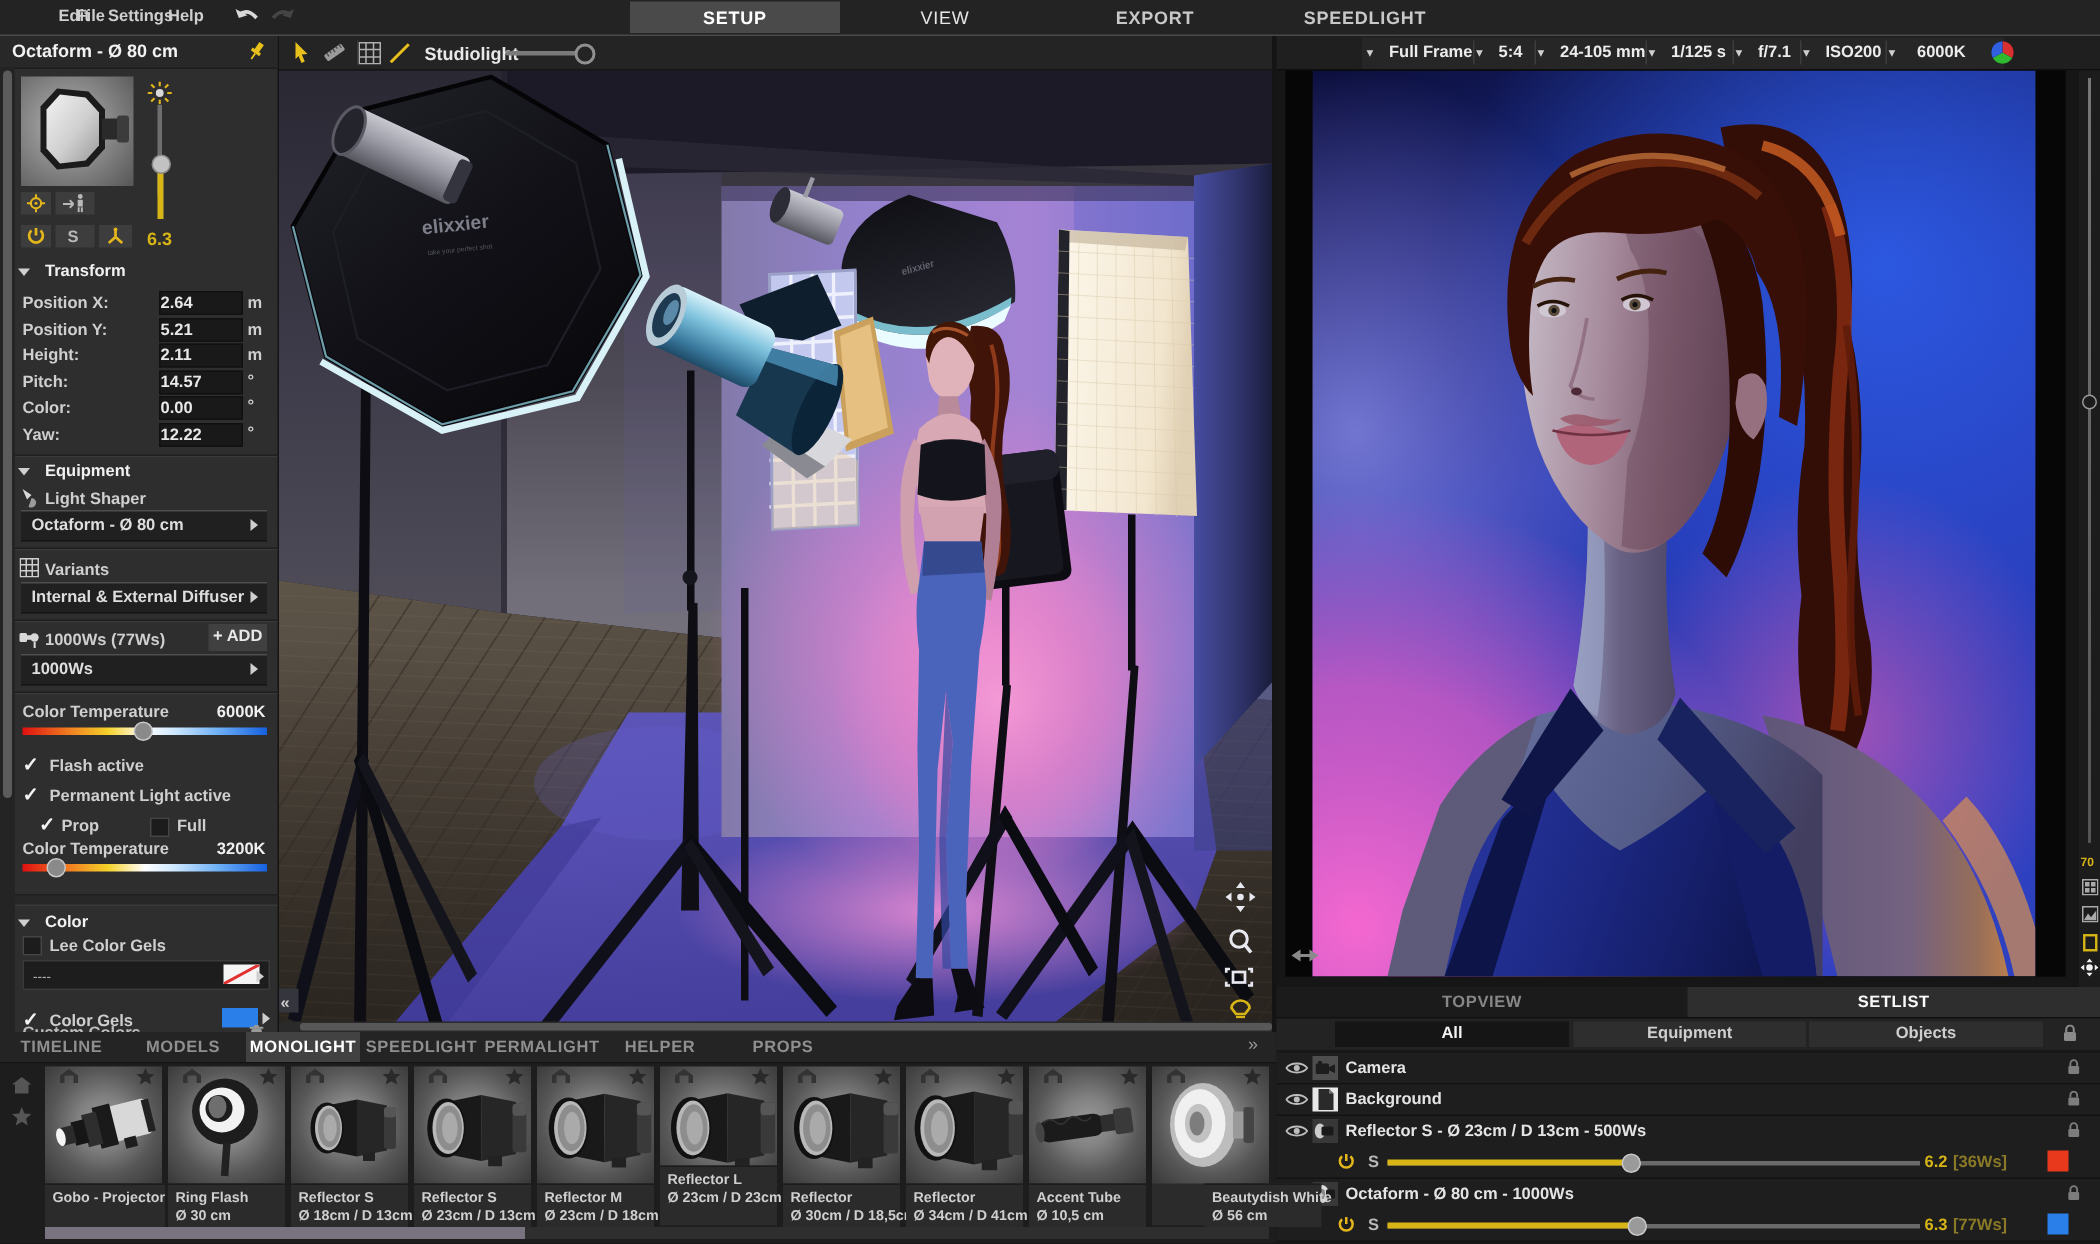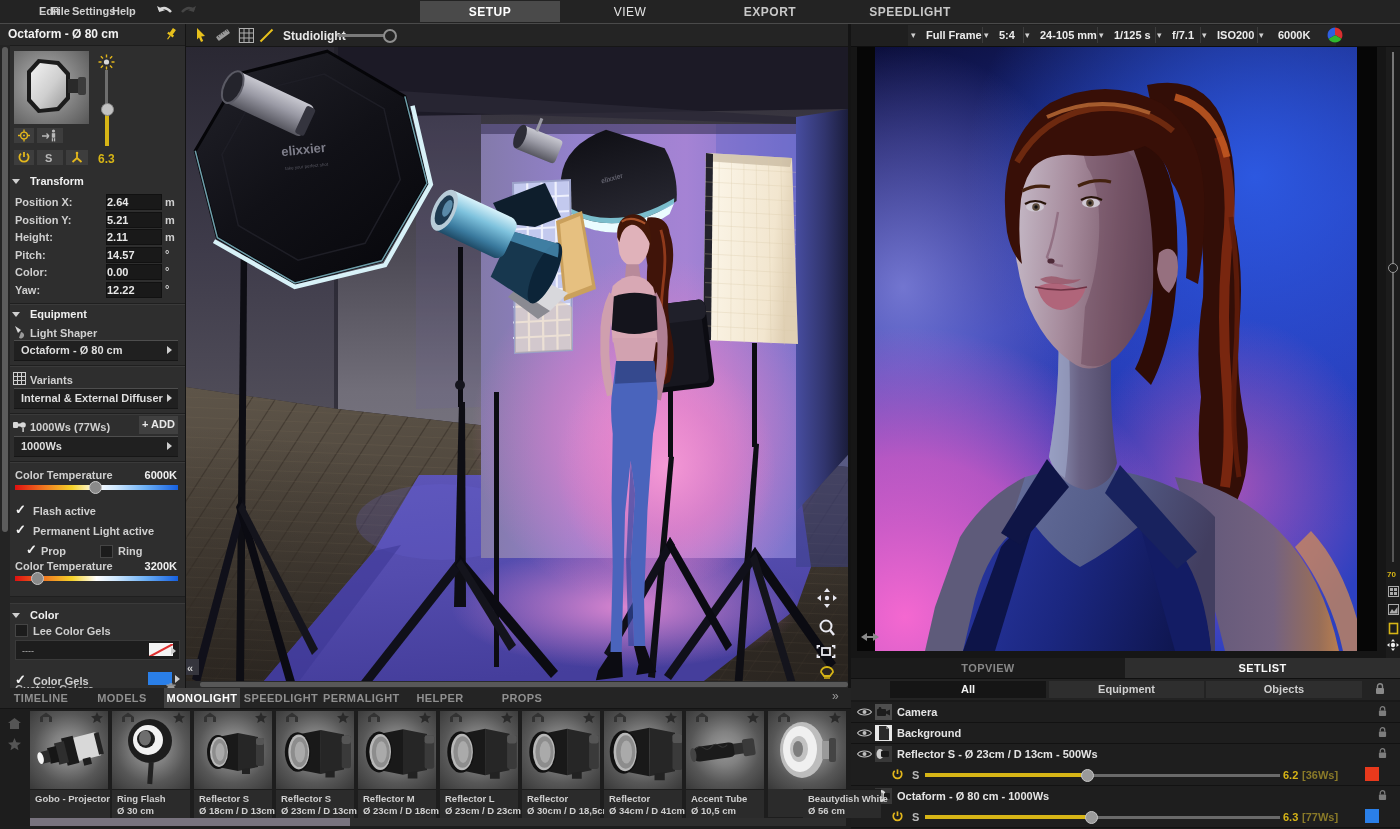--- a/index.html
+++ b/index.html
@@ -174,21 +174,21 @@
     <div class="abs" style="left:15px;top:461px;width:163px;height:5px;background:linear-gradient(to right,#e01010 0%,#f07820 18%,#f5d22a 35%,#ffffff 50%,#cfe8ff 62%,#6db0f5 80%,#1560e0 100%);"></div>
     <div class="abs" style="left:89px;top:457px;width:11px;height:11px;border-radius:50%;background:#8a8a8a;border:1px solid #c8c8c8;"></div>
 
     <div class="tick" style="left:15px;top:478px;">✓</div>
       <span class="abs lbl" style="left:33px;top:481px;">Flash active</span>
     <div class="tick" style="left:15px;top:498px;">✓</div>
       <span class="abs lbl" style="left:33px;top:501px;">Permanent Light active</span>
     <div class="tick" style="left:26px;top:518px;">✓</div>
       <span class="abs lbl" style="left:41px;top:521px;">Prop</span>
     <div class="chk" style="left:100px;top:521px;"></div>
-      <span class="abs lbl" style="left:118px;top:521px;">Ring</span>
+      <span class="abs lbl" style="left:118px;top:521px;">Full</span>
     <span class="abs lbl" style="left:15px;top:536px;">Color Temperature</span>
     <span class="abs wlbl" style="right:8px;top:536px;">3200K</span>
     <div class="abs" style="left:15px;top:552px;width:163px;height:5px;background:linear-gradient(to right,#e01010 0%,#f07820 18%,#f5d22a 35%,#ffffff 50%,#cfe8ff 62%,#6db0f5 80%,#1560e0 100%);"></div>
     <div class="abs" style="left:31px;top:548px;width:11px;height:11px;border-radius:50%;background:#8a8a8a;border:1px solid #c8c8c8;"></div>
 
     <div class="abs" style="left:10px;top:572px;width:175px;height:6px;background:#272727;border-top:1px solid #1f1f1f;border-bottom:1px solid #3a3a3a;"></div>
 
     <div class="abs" style="left:12px;top:589px;width:0;height:0;border-top:5px solid #cfcfcf;border-left:4px solid transparent;border-right:4px solid transparent;"></div>
     <span class="abs wlbl" style="left:30px;top:585px;">Color</span>
     <div class="chk" style="left:15px;top:600px;"></div>
@@ -964,21 +964,21 @@
                 <rect x="62" y="27" width="8" height="28" rx="2" fill="#3a3a3a"></rect>
                 <rect x="62" y="27" width="8" height="7" rx="2" fill="#555"></rect>
                 <path d="M44 22 L24 26 V56 L44 60 Z" fill="#191919"></path>
                 <ellipse cx="24" cy="41" rx="11" ry="17" fill="#111"></ellipse>
                 <ellipse cx="25" cy="41" rx="9" ry="15" fill="#b8b8b8"></ellipse>
                 <ellipse cx="25.5" cy="41" rx="7.5" ry="13" fill="#8d8d8d"></ellipse>
                 <ellipse cx="26" cy="41" rx="4.5" ry="9" fill="#aaa"></ellipse>
                 <path d="M48 58 l8 -1 v6 h-8 Z" fill="#222"></path>
               </g>
             </svg></div>
-          <div class="abs" style="left:0;top:78px;width:78px;height:28px;background:#2b2b2b;border-top:1px solid #1c1c1c;">
+          <div class="abs" style="left:0;top:66px;width:78px;height:28px;background:#2b2b2b;border-top:1px solid #1c1c1c;">
             <span class="abs" style="left:5px;top:3px;font-size:9.5px;font-weight:bold;color:#cfcfcf;white-space:nowrap;">Reflector L</span>
             <span class="abs" style="left:5px;top:15px;font-size:9.5px;font-weight:bold;color:#cfcfcf;white-space:nowrap;">Ø 23cm / D 23cm</span>
           </div>
         </div>
         <div class="abs" style="left:522px;top:23px;width:78px;height:106px;background:#2b2b2b;">
           <div class="abs" style="left:0;top:0;width:78px;height:78px;background:radial-gradient(circle at 50% 48%, #9a9a9a 0%, #818181 30%, #575757 62%, #383838 100%);"><svg width="78" height="78" viewBox="0 0 78 78">
               <path d="M10 6 L16 1.5 L22 6 V11 H10 Z M13 6 h6 v5 h-6 Z" fill="#333" fill-rule="evenodd"></path>
               <path d="M67 1 L68.7 4.8 L73 5.2 L69.8 7.9 L70.8 12 L67 9.8 L63.2 12 L64.2 7.9 L61 5.2 L65.3 4.8 Z" fill="#2a2a2a"></path>
               <g transform="translate(39 41) scale(1.22) translate(-39 -41)">
                 <path d="M44 22 L64 26 V56 L44 60 Z" fill="#262626"></path>

